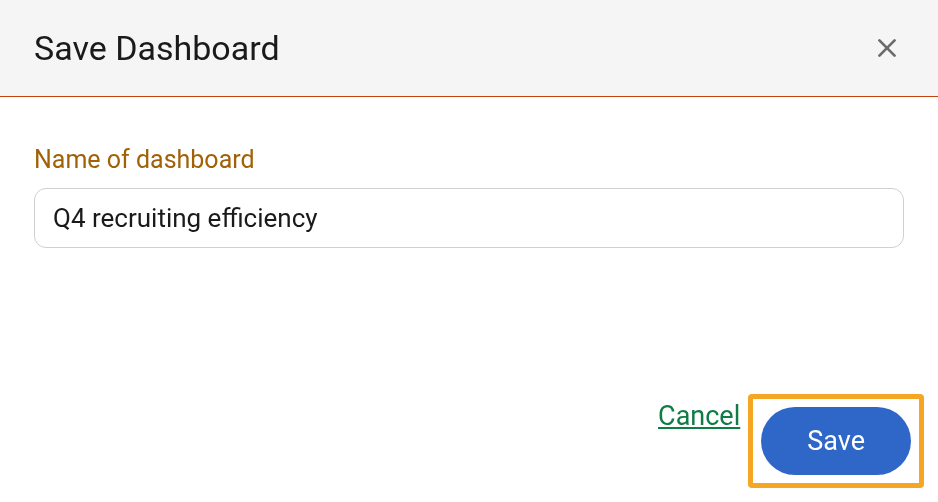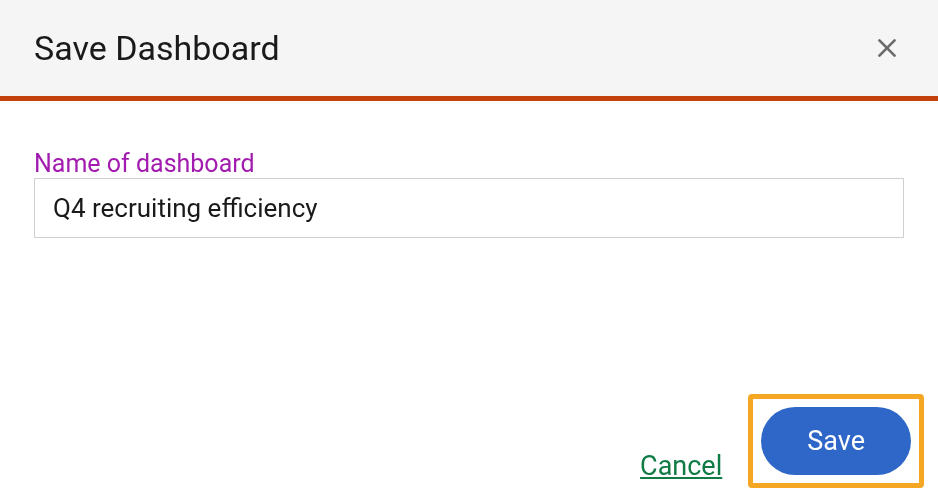--- a/index.html
+++ b/index.html
@@ -13,21 +13,21 @@
       width: 938px;
       height: 502px;
       overflow: hidden;
     }
     .modal-header {
       background: #f5f5f5;
       padding: 28px 34px;
       display: flex;
       justify-content: space-between;
       align-items: center;
-      border-bottom: 5px solid #c2410c;
+      border-bottom: 1px solid #c2410c;
     }
     .modal-title {
       font-size: 34px;
       font-weight: 400;
       color: #1a1a1a;
     }
     .close-btn {
       background: none;
       border: none;
       cursor: pointer;
@@ -39,47 +39,46 @@
     }
     .close-btn svg {
       width: 26px;
       height: 26px;
     }
     .modal-body {
       padding: 48px 34px 20px 34px;
     }
     .field-label {
       font-size: 25px;
-      color: #a21caf;
-      margin-bottom: 0;
+      color: #a16207;
+      margin-bottom: 14px;
       display: block;
       font-weight: 400;
     }
     .text-input {
       width: 100%;
       padding: 14px 18px;
       font-size: 26px;
       border: 1px solid #d0d0d0;
-      border-radius: 0;
+      border-radius: 12px;
       color: #1a1a1a;
       outline: none;
       font-family: inherit;
     }
     .helper-text {
       font-size: 24px;
       color: #767676;
       margin-top: 18px;
     }
     .modal-footer {
       position: absolute;
       bottom: 14px;
       right: 14px;
       display: flex;
-      align-items: flex-end;
-      gap: 18px;
+      align-items: flex-start;
     }
     .cancel-link {
       font-size: 27px;
       color: #0f7b45;
       text-decoration: underline;
       background: none;
       border: none;
       cursor: pointer;
       font-family: inherit;
       padding: 6px 8px;

